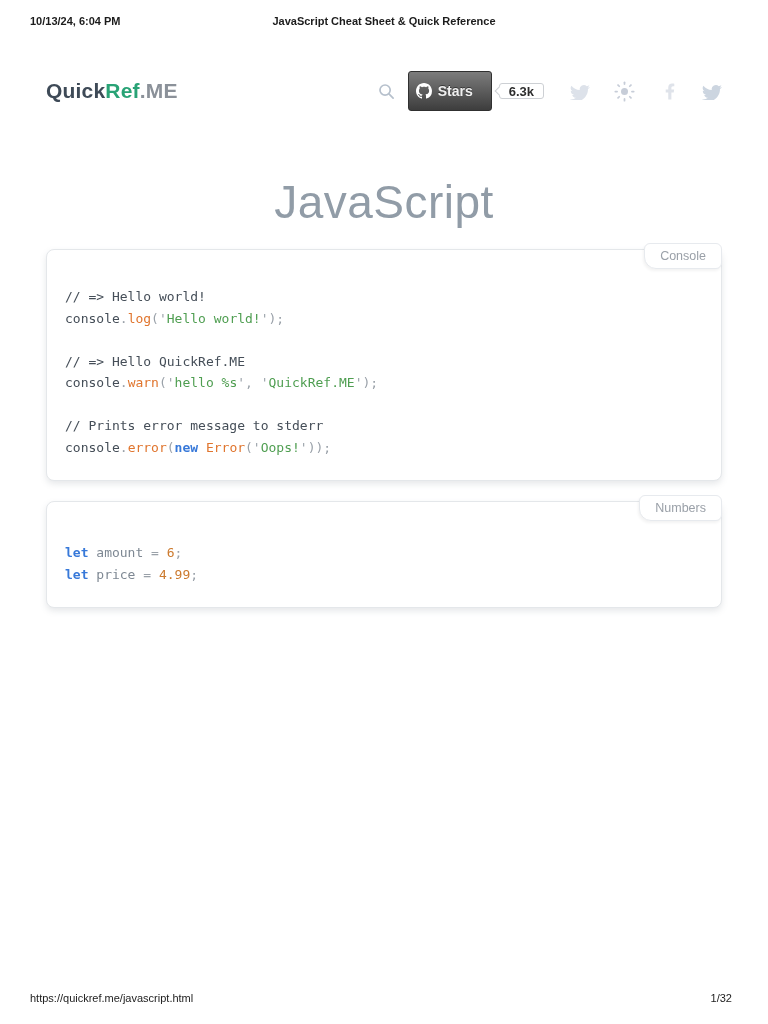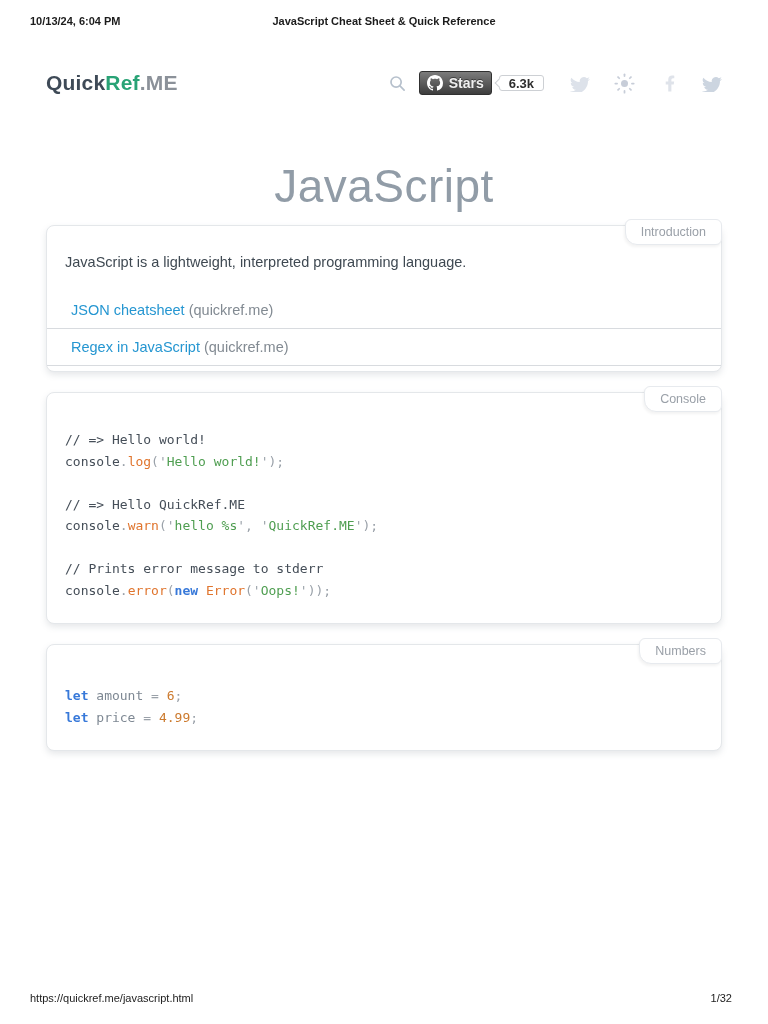--- a/index.html
+++ b/index.html
@@ -21,23 +21,23 @@
   .site-header { display:flex; justify-content:space-between; align-items:center;
                  padding-top:60px; }
   .logo { font-size:21px; font-weight:600; cursor:pointer; letter-spacing:.2px; }
   .logo .l1 { color:#3e4a57; }
   .logo .l2 { color:#29a376; }
   .logo .l3 { color:#8b9199; }
 
   .header-actions { display:flex; align-items:center; }
   .icon-search { color:#b6c0cc; margin-right:13px; }
   .gh-widget { display:inline-flex; align-items:center; }
-  .gh-btn { display:inline-flex; align-items:center; height:24px;
+  .gh-btn { display:inline-flex; align-items:center; height:40px;
             background:linear-gradient(#7c7c7c,#3d3d3d); border:1px solid #303030;
-            border-radius:3px; padding:0 7px 0 7px; color:#f0f0f0;
+            border-radius:3px; padding:0 18px 0 7px; color:#f0f0f0;
             font-size:14px; font-weight:bold; text-shadow:0 -1px 0 rgba(0,0,0,.45);
             cursor:pointer; }
   .gh-btn svg { margin-right:6px; fill:#fff; }
   .gh-count { position:relative; margin-left:7px; background:#fff;
               border:1px solid #cdd0d4; border-radius:3px; height:16px;
               display:inline-flex; align-items:center; padding:0 9px;
               font-size:13px; font-weight:bold; color:#2d2d2d; cursor:pointer; }
   .gh-count::before { content:''; position:absolute; left:-4px; top:50%;
               width:6px; height:6px; background:#fff;
               border-left:1px solid #cdd0d4; border-bottom:1px solid #cdd0d4;
@@ -148,29 +148,20 @@
         <svg width="20" height="17" viewBox="0 0 24 20" fill="currentColor">
             <path d="M23.95 4.57a10 10 0 01-2.82.77 4.96 4.96 0 002.16-2.72c-.95.56-2.01.96-3.13 1.19a4.92 4.92 0 00-8.39 4.49A13.94 13.94 0 011.64 3.16a4.92 4.92 0 001.52 6.57 4.9 4.9 0 01-2.23-.61v.06a4.92 4.92 0 003.95 4.83 4.96 4.96 0 01-2.22.08 4.93 4.93 0 004.6 3.42A9.87 9.87 0 010 19.54a13.94 13.94 0 007.55 2.21c9.06 0 14.01-7.5 14.01-14.01 0-.21 0-.42-.02-.63a10 10 0 002.41-2.54z"></path>
           </svg>
       </span>
     </div>
   </div>
 
   <h1 class="hero-title">JavaScript</h1>
 
 
-  <div class="card first">
-    <span class="card-tab">Introduction</span>
-    <p class="intro-text">JavaScript is a lightweight, interpreted programming language.</p>
-    <div class="intro-links">
-        <div class="link-row"><a class="link">JSON cheatsheet</a><span class="link-suffix"> (quickref.me)</span></div>
-        <div class="link-row"><a class="link">Regex in JavaScript</a><span class="link-suffix"> (quickref.me)</span></div>
-      </div>
-    <div class="card-pad-b"></div>
-  </div>
 
   <div class="card">
     <span class="card-tab">Console</span>
     <div class="code-block"><div class="code-line"><span class="tok-cm">// =&gt; Hello world!</span></div><div class="code-line"><span class="tok-pl">console</span><span class="tok-pu">.</span><span class="tok-fn">log</span><span class="tok-pu">('</span><span class="tok-st">Hello world!</span><span class="tok-pu">');</span></div><div class="code-line">&nbsp;</div><div class="code-line"><span class="tok-cm">// =&gt; Hello QuickRef.ME</span></div><div class="code-line"><span class="tok-pl">console</span><span class="tok-pu">.</span><span class="tok-fn">warn</span><span class="tok-pu">('</span><span class="tok-st">hello %s</span><span class="tok-pu">', '</span><span class="tok-st">QuickRef.ME</span><span class="tok-pu">');</span></div><div class="code-line">&nbsp;</div><div class="code-line"><span class="tok-cm">// Prints error message to stderr</span></div><div class="code-line"><span class="tok-pl">console</span><span class="tok-pu">.</span><span class="tok-fn">error</span><span class="tok-pu">(</span><span class="tok-kw">new</span><span class="tok-pl"> </span><span class="tok-fn">Error</span><span class="tok-pu">('</span><span class="tok-st">Oops!</span><span class="tok-pu">'));</span></div></div>
   </div>
 
   <div class="card">
     <span class="card-tab">Numbers</span>
     <div class="code-block small"><div class="code-line"><span class="tok-kw">let</span><span class="tok-id"> amount </span><span class="tok-pu">= </span><span class="tok-nu">6</span><span class="tok-pu">;</span></div><div class="code-line"><span class="tok-kw">let</span><span class="tok-id"> price </span><span class="tok-pu">= </span><span class="tok-nu">4.99</span><span class="tok-pu">;</span></div></div>
   </div>

